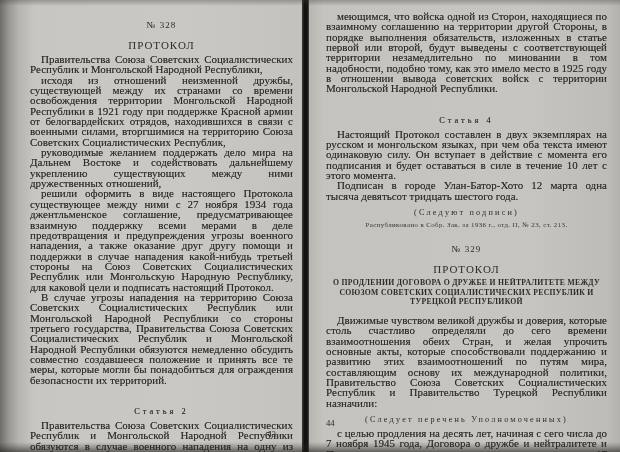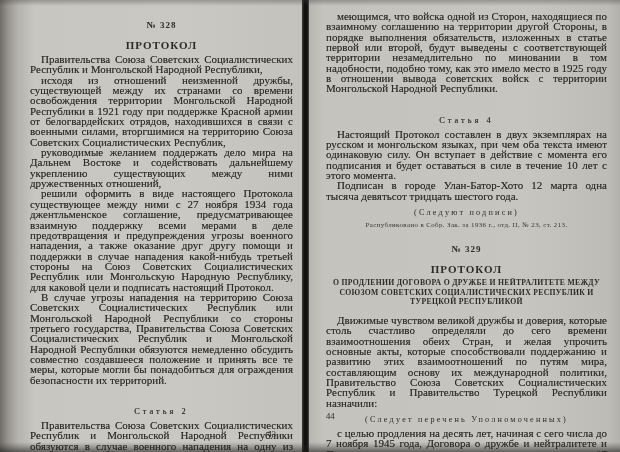--- a/index.html
+++ b/index.html
@@ -27,32 +27,32 @@
     background:linear-gradient(to right,#3a3a38,#0e0e0d 40%,#181816 80%,#55534f);
   }
   .edge-shadow{
     position:absolute;left:0;right:0;bottom:0;height:10px;pointer-events:none;
     background:linear-gradient(to bottom,rgba(40,38,34,0) 0%,rgba(40,38,34,.25) 45%,rgba(30,28,25,.6) 100%);
   }
   .top-shade{
     position:absolute;left:0;right:0;top:0;height:6px;pointer-events:none;
     background:linear-gradient(to bottom,rgba(60,58,54,.35),rgba(60,58,54,0));
   }
-  .doc-num{font-size:9px;font-weight:bold;text-align:center;letter-spacing:1px;margin:0 0 9px 0;}
-  .title{font-size:11px;font-weight:bold;text-align:center;letter-spacing:1px;margin:4px 0 3px 0;}
+  .doc-num{font-size:9px;font-weight:normal;text-align:center;letter-spacing:1px;margin:0 0 9px 0;}
+  .title{font-size:11px;font-weight:normal;text-align:center;letter-spacing:1px;margin:4px 0 3px 0;}
   .subtitle{font-size:7.7px;font-weight:bold;text-align:center;line-height:9.6px;letter-spacing:.3px;margin:0 0 8px 0;}
   .para{font-size:11px;line-height:10.35px;text-align:justify;text-indent:11px;margin:0;
         text-shadow:0 0 .5px rgba(46,43,39,.55);}
   .article-heading{font-size:8.4px;letter-spacing:3px;text-align:center;margin:22px 0 4px 0;
         text-shadow:0 0 .5px rgba(46,43,39,.55);}
   .note{font-size:8.2px;letter-spacing:2.2px;text-align:center;margin:7px 0 4px 0;white-space:nowrap;}
   .citation{font-size:6.9px;text-align:center;letter-spacing:.4px;margin:3px 0 16px 0;color:#383530;}
   .page-number{position:absolute;font-size:8.6px;}
   .pn-left{right:26px;bottom:13px;}
-  .pn-right{left:17px;bottom:31px;}
+  .pn-right{left:17px;bottom:24px;}
 </style>
 </head>
 <body>
 
 <div class="scan">
 
   <div class="page page-left">
     <div class="doc-num">№ 328</div>
     <div class="title">ПРОТОКОЛ</div>
 

